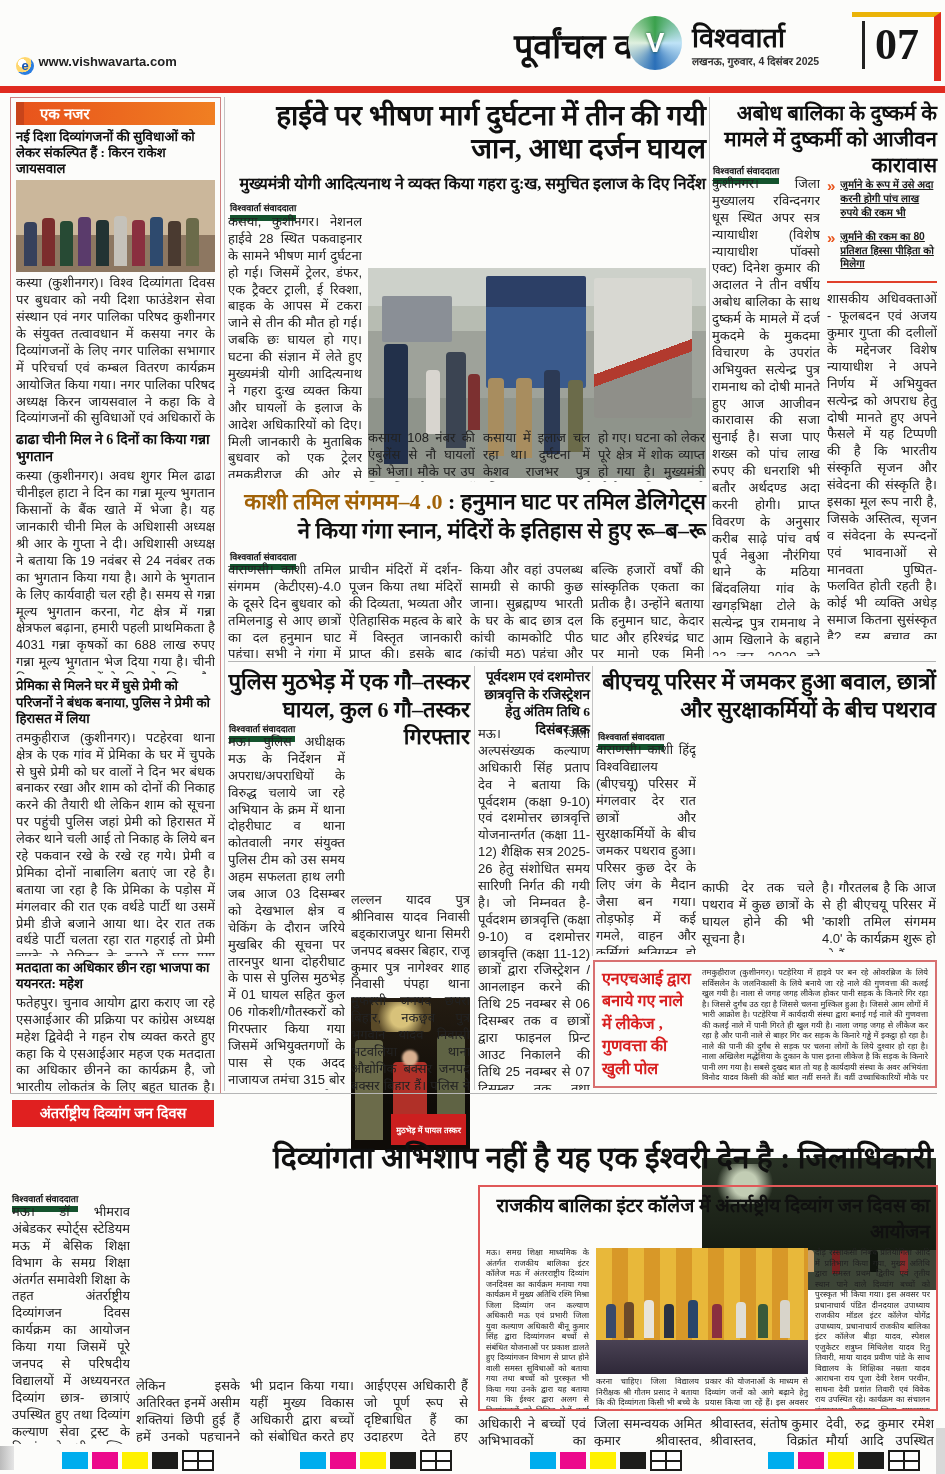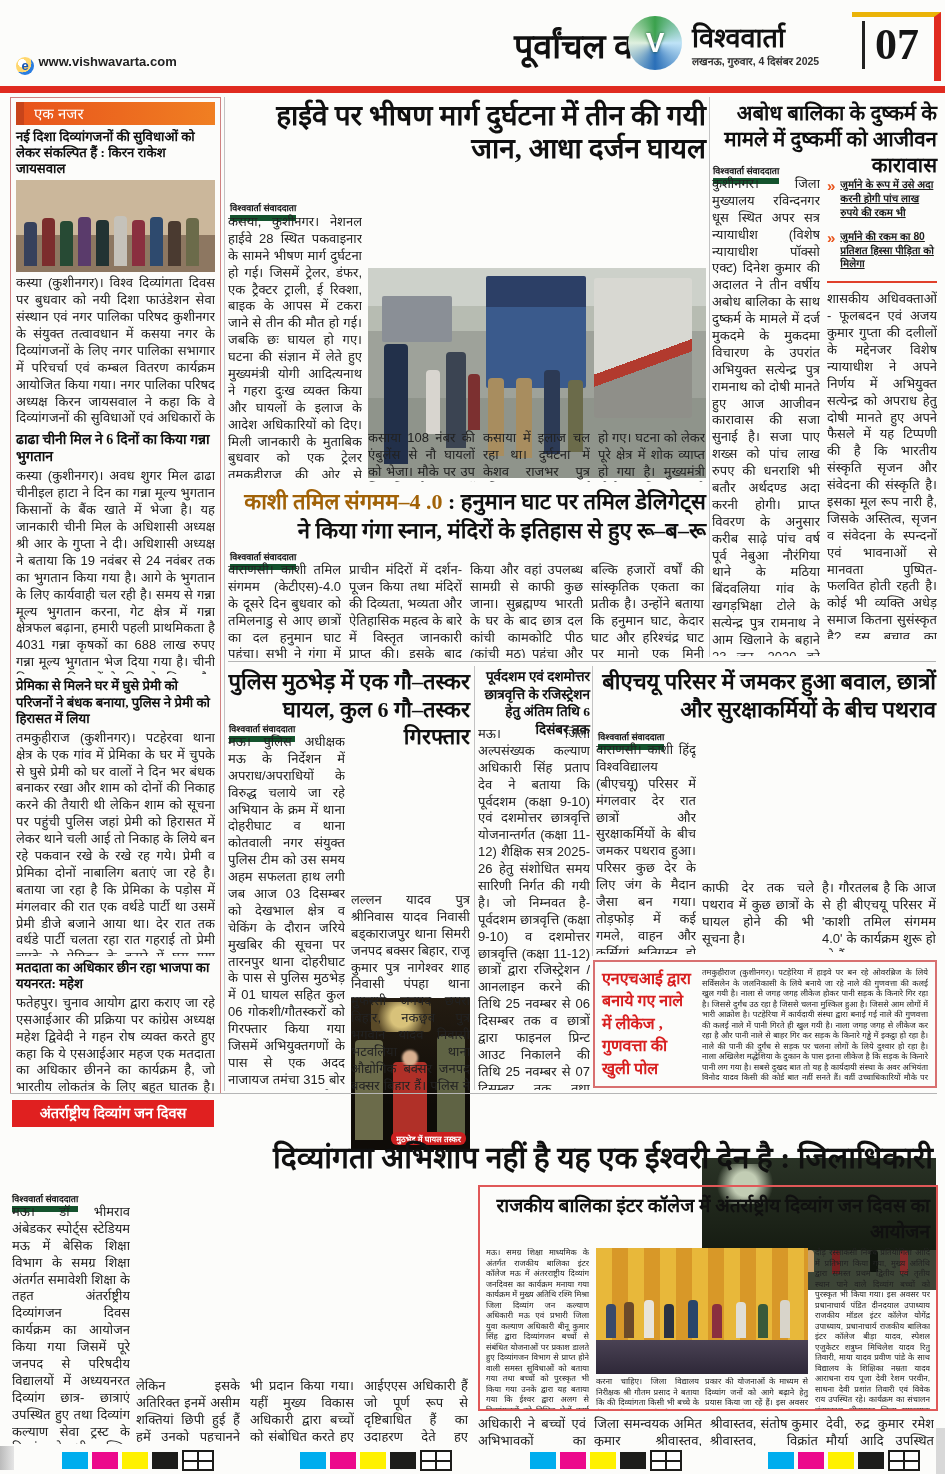--- a/index.html
+++ b/index.html
@@ -14,27 +14,27 @@
   
   .redbar{position:absolute;left:0;top:86px;width:945px;height:7px;background:#e02b20;}
   .site{font-weight:bold;font-size:13px;color:#222;}
   .browser-icon{display:inline-block;width:18px;height:18px;border-radius:50%;background:radial-gradient(circle at 35% 35%,#fff 0 25%,#ffd76e 26% 55%,#2a7de1 56%);color:#1656b8;font-weight:bold;text-align:center;line-height:18px;font-size:13px;vertical-align:-4px;}
   .logo-circle{width:54px;height:54px;border-radius:50%;background:conic-gradient(#3aa14c,#bfe3f7,#2a6fb8,#dff0df,#3aa14c);position:relative;}
   .logo-v{position:absolute;left:0;top:0;width:54px;height:54px;text-align:center;line-height:54px;font-size:28px;font-weight:bold;color:#fff;text-shadow:0 0 3px #14532d;}
   .pn-wrap{border-top:5px solid #eab308;border-right:7px solid #e02b20;}
   .pn{font-size:44px;font-weight:bold;color:#161616;border-left:3px solid #222;padding-left:10px;line-height:1.1;font-family:"Liberation Serif",serif;}
   
   .leftbox{position:absolute;left:10px;top:97px;width:211px;height:997px;border:1px solid #cf8080;box-sizing:border-box;padding:3px 5px;overflow:hidden;}
-  .eknajar-bar{height:23px;background:linear-gradient(90deg,#e8541c,#f07f22);color:#fff;font-weight:normal;font-size:15px;line-height:23px;padding-left:10px;position:relative;margin:1px 0 4px 8px;}
+  .eknajar-bar{height:23px;background:linear-gradient(90deg,#e8541c,#f07f22);color:#fff;font-weight:bold;font-size:15px;line-height:23px;padding-left:16px;position:relative;margin:1px 0 4px 8px;}
   .eknajar-notch{position:absolute;left:-8px;top:0;width:8px;height:23px;background:#c8441a;}
   .lh{font-size:13.2px;font-weight:bold;line-height:1.22;color:#111;margin:4px 0 3px;font-family:"Liberation Serif",serif;}
   
   .photo{position:relative;overflow:hidden;background:#b9b4a8;}
   .pp{position:absolute;border-radius:4px 4px 0 0;display:block;}
-  .caption-badge{position:absolute;right:4px;bottom:5px;background:#cc1f1f;color:#fff;font-size:8px;font-weight:bold;padding:1px 5px;border-radius:6px;}
+  .caption-badge{position:absolute;right:4px;bottom:5px;background:#cc1f1f;color:#fff;font-size:8px;font-weight:bold;padding:10px 5px;}
   
   .bullet-row{display:flex;gap:5px;margin-bottom:10px;}
   .bullet-icon{color:#e8541c;font-weight:bold;font-size:15px;line-height:1;}
   .bullet-text{font-size:10.3px;font-weight:bold;line-height:1.35;color:#1a1a1a;text-decoration:underline;}
   
   .nhai-box{position:absolute;left:593px;top:960px;width:344px;height:128px;border:2px solid #d87070;box-sizing:border-box;padding:6px 7px;display:flex;gap:8px;}
   .nhai-h{width:92px;color:#d81f1f;font-weight:bold;font-size:16px;line-height:1.4;font-family:"Liberation Serif",serif;}
   .gbic-box{position:absolute;left:478px;top:1185px;width:460px;height:226px;border:2px solid #e05858;box-sizing:border-box;padding:3px 6px;overflow:hidden;}
   
   .badge{position:absolute;left:12px;top:1100px;width:202px;height:27px;background:#e02020;color:#fff;font-weight:bold;font-size:14.5px;text-align:center;line-height:27px;}
@@ -101,20 +101,21 @@
     </div>
 
     <div>
       <div class="lh">मतदाता का अधिकार छीन रहा भाजपा का ययनरत: महेश</div>
       <div class="body-txt" style="height:128px;">फतेहपुर। चुनाव आयोग द्वारा कराए जा रहे एसआईआर की प्रक्रिया पर कांग्रेस अध्यक्ष महेश द्विवेदी ने गहन रोष व्यक्त करते हुए कहा कि ये एसआईआर महज एक मतदाता का अधिकार छीनने का कार्यक्रम है, जो भारतीय लोकतंत्र के लिए बहुत घातक है। उन्होंने आगे कहा कि बहुतायत शहरी क्षेत्रों व ग्रामीण क्षेत्रों में बीएलओ द्वारा केवल एक ही फार्म मतदाता को दिया जा रहा है। इसका क्या अर्थ है क्योंकि जब मतदाता के पास उसकी रिसीविंग नहीं होगी और वोटर लिस्ट में उसका नाम नहीं होगा तो वह कैसे प्रमाणित करेगा कि वह सक्षम मतदाता है। इसके अतिरिक्त अल्प समय के कारण बहुत से मतदाताओं के पास अभी बीएलओ पहुंच ही नहीं पाए हैं जिससे पूरी एसआईआर प्रक्रिया ही आधा धापी की भेंट चढ़ रही है। उन्होंने यह भी कहा कि एसआईआर पहले भी हुआ है जिसमें सब कुछ सहज ढंग से पूर्ण हुआ है परंतु यह एसआईआर भाजपा द्वारा प्रायोजित कुछ वर्गों का मत काटने का एक षड्यंत्र है जिसे जनता बखूबी समझ रही है। भाजपा सरकार द्वारा चुनाव आयोग को असीमित शक्ति प्रदान करने का यही उद्देश्य था जो आज पूरा हो रहा है परंतु अब कांग्रेस भी लोकतंत्र के हित में आर-पार की लड़ाई लड़ेगी। परिणाम चाहे कुछ भी हो हम डरने वाले नहीं है।</div>
     </div>
 
   </div>
 
   <div class="abs hl center" style="left:228px;top:99px;width:478px;font-size:28px;line-height:1.18;">हाईवे पर भीषण मार्ग दुर्घटना में तीन की गयी जान, आधा दर्जन घायल</div>
+  <div class="abs hl center" style="left:228px;top:172px;width:478px;font-size:16px;">मुख्यमंत्री योगी आदित्यनाथ ने व्यक्त किया गहरा दु:ख, समुचित इलाज के दिए निर्देश</div>
   <div class="abs" style="left:230px;top:197px;">
     <span class="byline">विश्ववार्ता संवाददाता</span>
   </div>
   <div class="abs body-txt" style="left:228px;top:214px;width:134px;height:264px;">कसया, कुशीनगर। नेशनल हाईवे 28 स्थित पकवाइनार के सामने भीषण मार्ग दुर्घटना हो गई। जिसमें ट्रेलर, डंफर, एक ट्रैक्टर ट्राली, ई रिक्शा, बाइक के आपस में टकरा जाने से तीन की मौत हो गई। जबकि छः घायल हो गए। घटना की संज्ञान में लेते हुए मुख्यमंत्री योगी आदित्यनाथ ने गहरा दुःख व्यक्त किया और घायलों के इलाज के आदेश अधिकारियों को दिए। मिली जानकारी के मुताबिक बुधवार को एक ट्रेलर तमकुहीराज की ओर से गोरखपुर की तरफ जा रहा था कि पकवाइनार चौराहे के समीप एक बुजुर्ग को बचाने के चक्कर में ट्रेलर डिवाइडर पर चढ़ गया और दूसरी लेन पर आ गया उसी दौरान लेन पर दूसरे ट्रेलर से टक्कर हो गई। जिससे पहला ट्रेलर पलट गया। पीछे से आ रहे ट्रैक्टर, ई रिक्शा और बाइक भी भिड़ गए। जिसमें एक की मौके पर ही मौत हो गई। घटना को देखकर भारी भीड़ जुट गई और चारों ओर चीख पुकार मच गई। मौके पर पहुंची पुलिस में सभी घायलों को</div>
 
   <div class="abs photo" style="left:368px;top:214px;width:338px;height:210px;background:linear-gradient(#cdd1ca 0 18%,#b7bcb2 18% 30%,#9ea29a 30% 62%,#8f948b 62%);">
     <i class="pp" style="left:14px;top:28px;width:70px;height:46px;background:#8a8f96;border-radius:2px;"></i>
     <i class="pp" style="left:118px;top:8px;width:100px;height:112px;background:linear-gradient(#2c3f66 0 28%,#3a5a8c 28%);border-radius:2px;"></i>
     <i class="pp" style="left:226px;top:10px;width:98px;height:140px;background:linear-gradient(160deg,#d8d8d2 0 55%,#b23a2e 55% 62%,#8f8f89 62%);border-radius:3px;"></i>
     <i class="pp" style="left:16px;bottom:14px;width:24px;height:120px;background:#22304a"></i>

